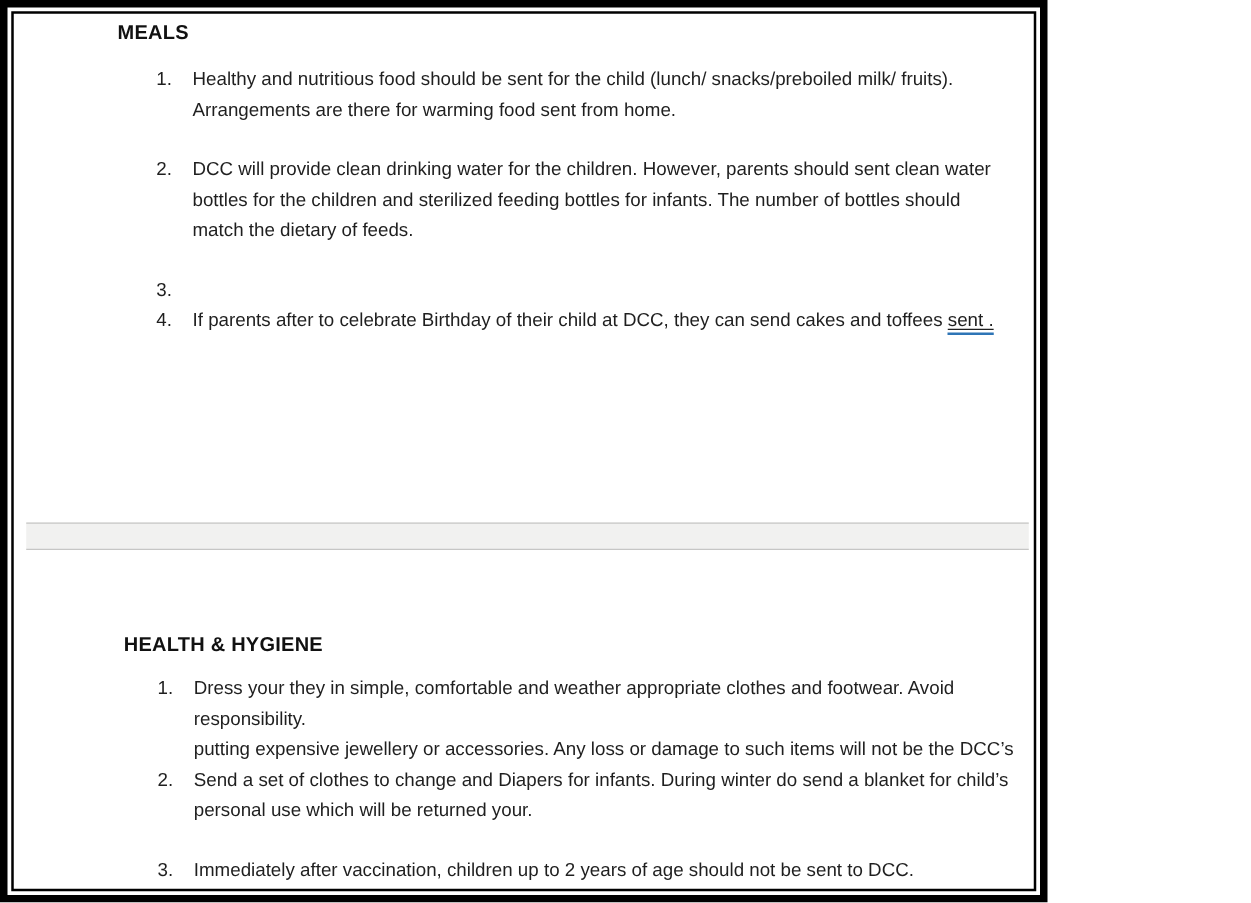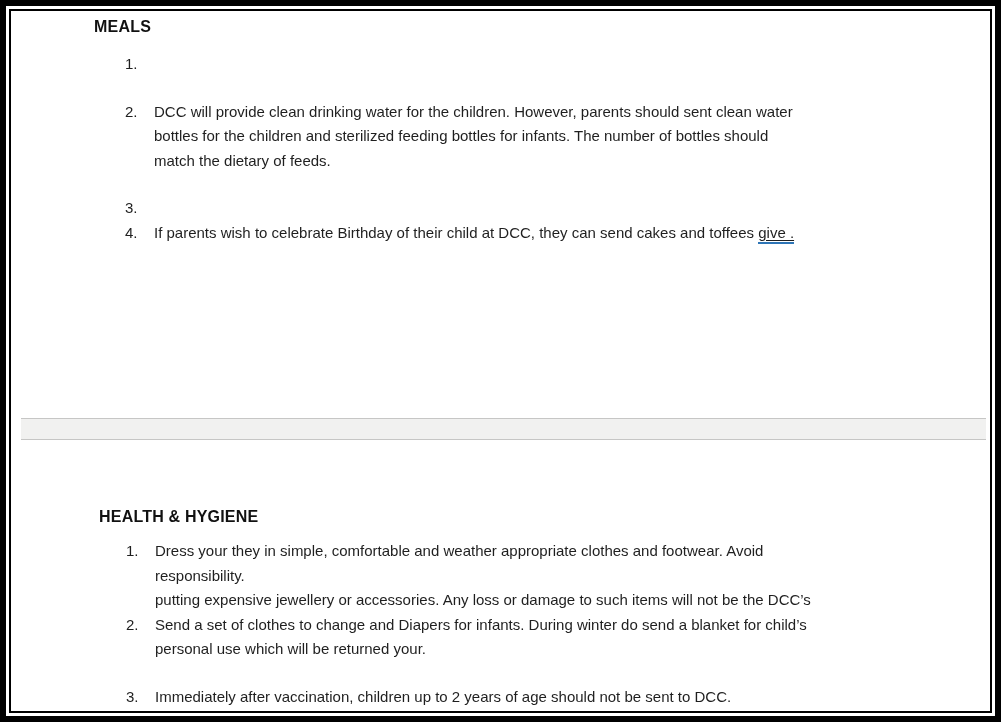--- a/index.html
+++ b/index.html
@@ -1,19 +1,19 @@
 <!DOCTYPE html>
 <html><head>
 <meta charset="utf-8">
 <style>
   html, body { margin: 0; padding: 0; background: #ffffff; }
   body { font-family: "Liberation Sans", "DejaVu Sans", sans-serif; }
 
   .frame {
-    width: 1001px; height: 722px; box-sizing: border-box;
+    width: 838px; height: 722px; box-sizing: border-box;
     border: 6px solid #000; padding: 3px; background: #fff;
   }
   .inner {
     width: 100%; height: 100%; box-sizing: border-box;
     border: 2px solid #000; background: #fff; overflow: hidden;
   }
 
   .page { box-sizing: border-box; color: #1f1f1f; }
   .page1 { height: 407px; padding: 4px 30px 0 83px; }
   .page2 { height: 271px; padding: 65px 30px 0 88px; }
@@ -57,39 +57,43 @@
 <div class="frame">
   <div class="inner">
 
     <div class="page page1">
       <h2 class="heading">MEALS</h2>
 
       <div class="list">
 
         <div class="item gap-after">
           <span class="num">1.</span>
+          <span class="txt">
+            <div class="line">Healthy and nutritious food should be sent for the child (lunch/ snacks/preboiled milk/ fruits).</div>
+            <div class="line">Arrangements are there for warming food sent from home.</div>
+          </span>
         </div>
 
         <div class="item gap-after">
           <span class="num">2.</span>
           <span class="txt">
             <div class="line">DCC will provide clean drinking water for the children. However, parents should sent clean water</div>
             <div class="line">bottles for the children and sterilized feeding bottles for infants. The number of bottles should</div>
             <div class="line">match the dietary of feeds.</div>
           </span>
         </div>
 
         <div class="item">
           <span class="num">3.</span>
         </div>
 
         <div class="item">
           <span class="num">4.</span>
           <span class="txt">
-            <div class="line"><span>If parents wish to celebrate Birthday of their child at DCC, they can send cakes and toffees </span><span class="underlined">give .</span></div>
+            <div class="line"><span>If parents after to celebrate Birthday of their child at DCC, they can send cakes and toffees </span><span class="underlined">sent .</span></div>
           </span>
         </div>
 
       </div>
     </div>
 
     <div class="page-gap"></div>
 
     <div class="page page2">
       <h2 class="heading">HEALTH &amp; HYGIENE</h2>

